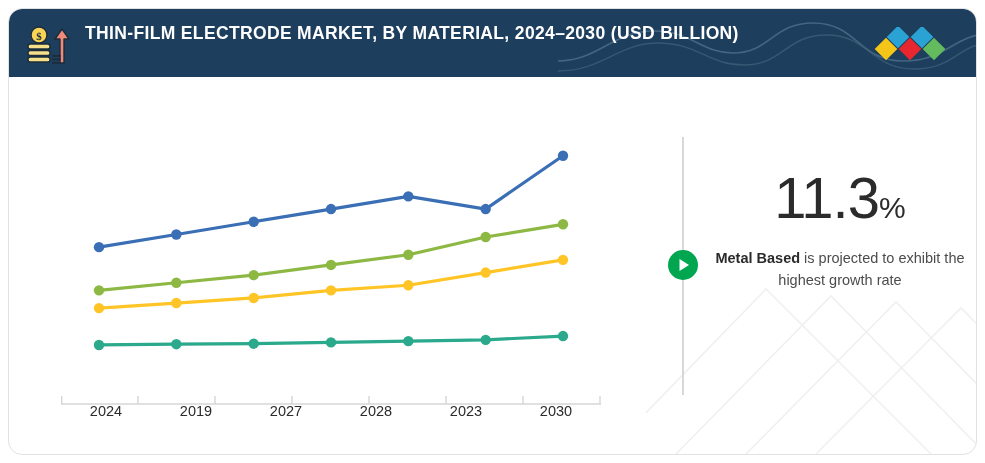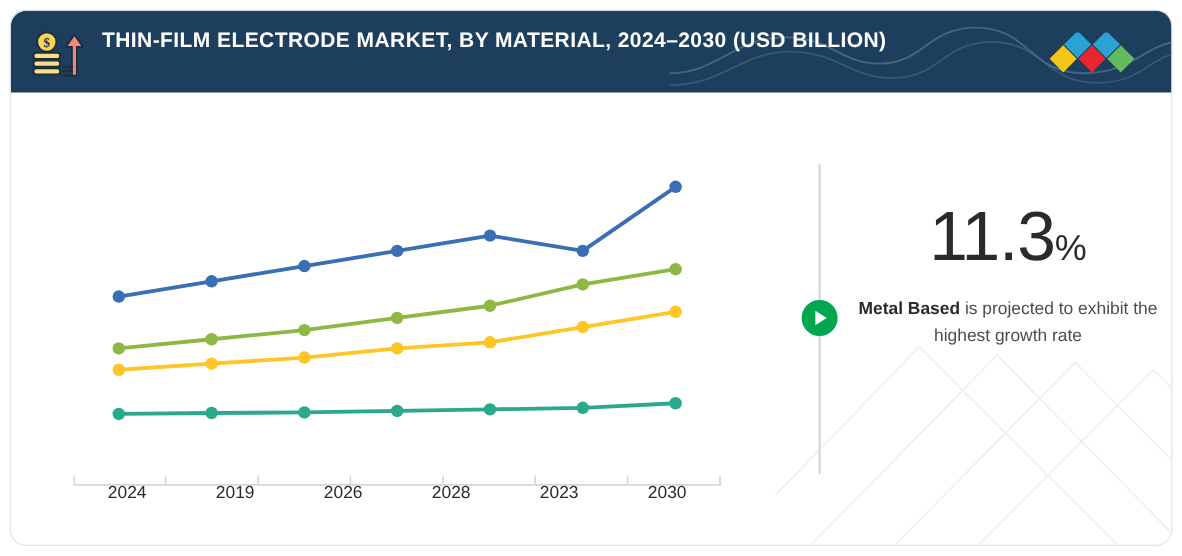--- a/index.html
+++ b/index.html
@@ -136,21 +136,21 @@
         <line x1="308" y1="0" x2="308" y2="8"></line>
         <line x1="385" y1="0" x2="385" y2="8"></line>
         <line x1="462" y1="0" x2="462" y2="8"></line>
         <line x1="539" y1="0" x2="539" y2="8"></line>
       </g>
     </svg>
 
     <div class="xlabels">
       <span>2024</span>
       <span>2019</span>
-      <span>2026</span>
+      <span>2027</span>
       <span>2028</span>
       <span>2023</span>
       <span>2030</span>
     </div>
 
   </div>
 
   <div class="divider"></div>
 
   <div class="play" id="play-circle" style="background: rgb(0, 166, 80);">

